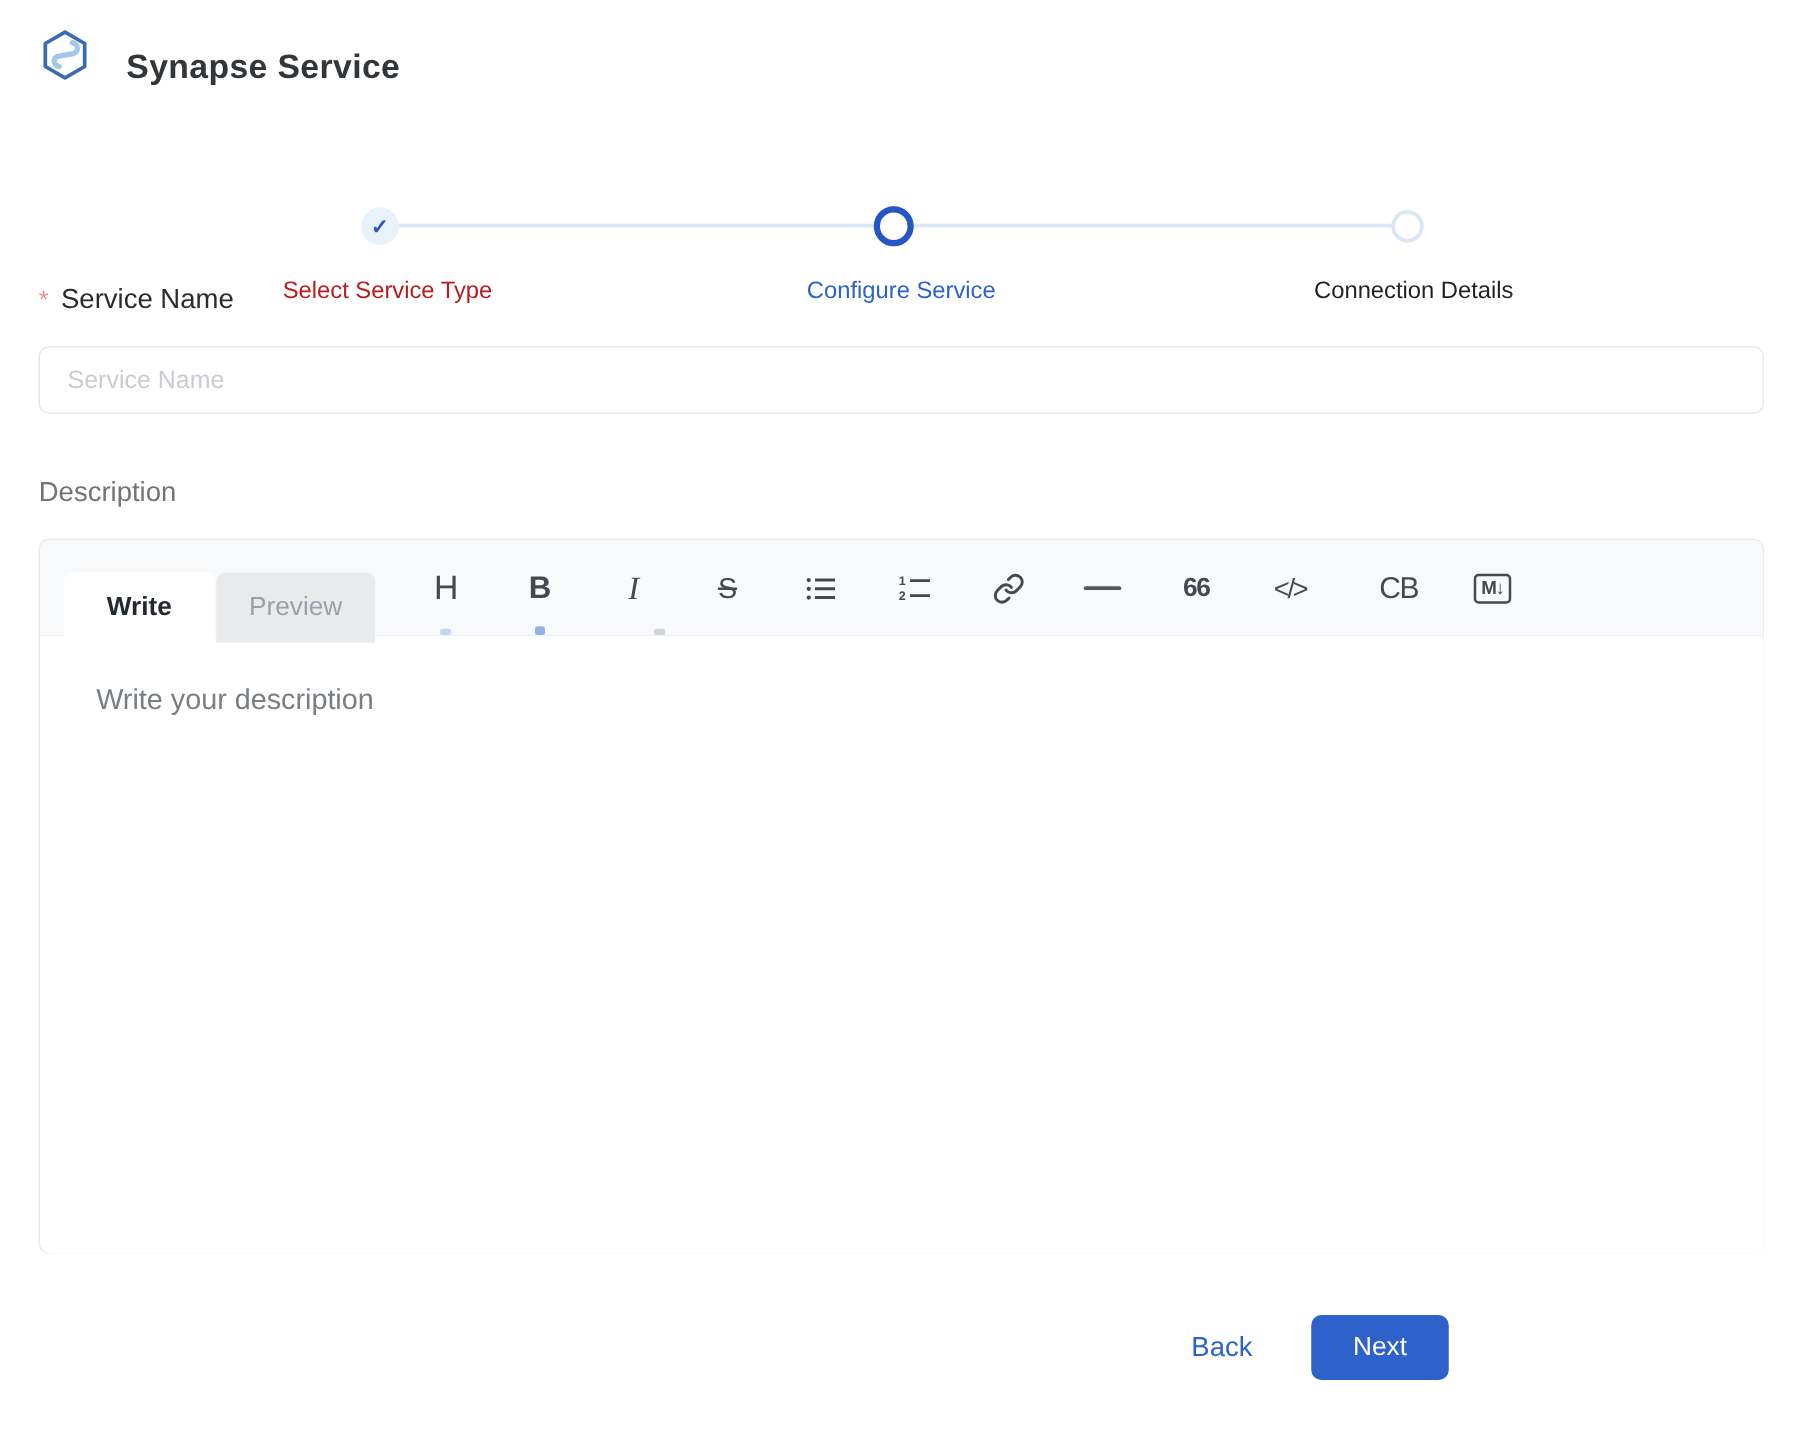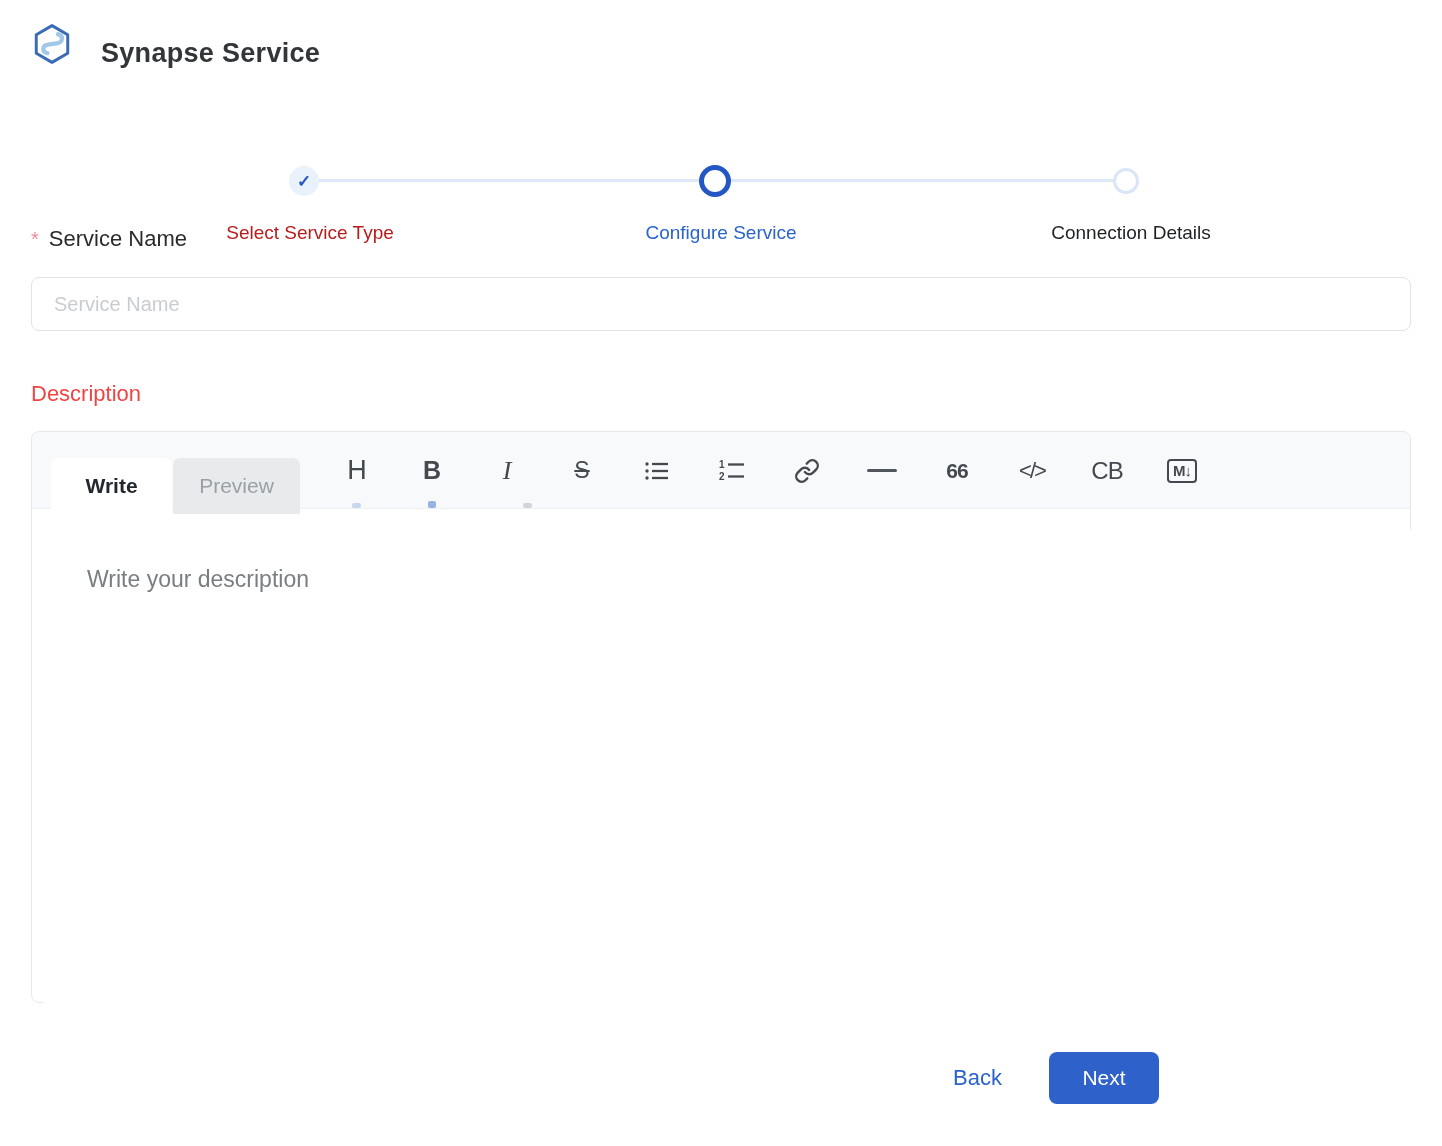--- a/index.html
+++ b/index.html
@@ -29,52 +29,52 @@
 
   
   .field-label-row { position:absolute; left:31px; top:226px; font-size:22px; font-weight:500; color:#2b2b2b;text-align:right; }
   .req { color:#ee8e98; margin-right:10px; font-size:20px; }
   .text-input {
     position:absolute; left:31px; top:277px; width:1380px; height:54px;
     border:1px solid #e4e4e7; border-radius:8px; padding:0 22px;
     font-size:20px; color:#2b2b2b; font-family:"Liberation Sans", sans-serif; outline:none; background:#fff;
   }
   .text-input::placeholder { color:#c9ccd1; }
-  .desc-label { position:absolute; left:31px; top:381px; font-size:22px; font-weight:500; color:#ef4444; }
+  .desc-label { position:absolute; left:31px; top:381px; font-size:22px; font-weight:500; color:#737373; }
 
   
   .editor { position:absolute; left:31px; top:431px; width:1380px; height:572px;
             border:1px solid #e6e8eb; border-radius:8px; background:#fff; }
   .editor-header { position:absolute; left:0; top:0; right:0; height:77px; background:#f8f9fb;
                    border-radius:8px 8px 0 0; border-bottom:1px solid #eef0f3; }
   .tab { position:absolute; top:26px; height:56px; display:flex; align-items:center; justify-content:center;
          font-size:21px; border-radius:7px 7px 0 0; cursor:pointer; z-index:2; }
   .tab-write { left:19px; width:121px; background:#ffffff; color:#24292f; font-weight:600; }
   .tab-preview { left:141px; width:127px; background:#e8eaec; color:#9aa0a8; font-weight:500; }
   .toolbar { position:absolute; left:305px; top:0; height:77px; display:flex; align-items:center; gap:35px; }
   .tool { width:40px; height:44px; display:flex; align-items:center; justify-content:center;
           color:#44494f; cursor:pointer; }
   .g-h { font-size:27px; font-weight:400; }
   .g-b { font-size:25px; font-weight:800; }
   .g-i { font-family:"Liberation Serif", serif; font-style:italic; font-size:26px; font-weight:500; }
   .g-s { font-size:23px; font-weight:500; text-decoration:line-through; }
   .g-q { font-size:21px; font-weight:700; letter-spacing:-1px; }
   .g-c { font-size:22px; font-weight:500; letter-spacing:-2px; }
-  .g-cb { font-size:24px; font-weight:400; letter-spacing:-1px; }
+  .g-cb { font-size:24px; font-weight:400; letter-spacing:-1px;margin-left:12px; }
   .md-box { border:2px solid #44494f; border-radius:4px; padding:0px 4px 1px 4px;
             font-size:15px; font-weight:800; letter-spacing:-1px; line-height:19px; }
   .hr-glyph { width:30px; height:3px; background:#51565c; border-radius:2px; }
   .artifact { position:absolute; border-radius:2px; z-index:1; }
   .a1 { left:320px; top:71px; width:9px; height:5px; background:rgba(140,175,220,.45); }
   .a2 { left:396px; top:69px; width:8px; height:7px; background:rgba(70,120,205,.55); }
   .a3 { left:491px; top:71px; width:9px; height:5px; background:rgba(150,158,168,.40); }
   .editor-body {
-    position:absolute; left:11px; top:78px; width:1378px; height:493px;
+    position:absolute; left:1px; top:78px; width:1378px; height:493px;
     border:none; resize:none; outline:none; border-radius:0 0 8px 8px;
-    padding:36px 44px; font-size:23px; color:#2b2b2b; font-family:"Liberation Sans", sans-serif;margin-top:20px;
+    padding:36px 44px; font-size:23px; color:#2b2b2b; font-family:"Liberation Sans", sans-serif;
   }
   .editor-body::placeholder { color:#797e82; }
 
   
   .footer { position:absolute; left:0; top:1052px; width:1190px; height:52px;
             display:flex; align-items:center; justify-content:flex-end; padding-right:31px; gap:47px; }
   .back-link { font-size:22px; color:#2b62cb; background:none; border:none; cursor:pointer;
                font-family:"Liberation Sans", sans-serif; }
   .next-btn { width:110px; height:52px; background:#2e61c9; color:#ffffff; font-size:21px;
               border:none; border-radius:8px; cursor:pointer; font-family:"Liberation Sans", sans-serif; }

